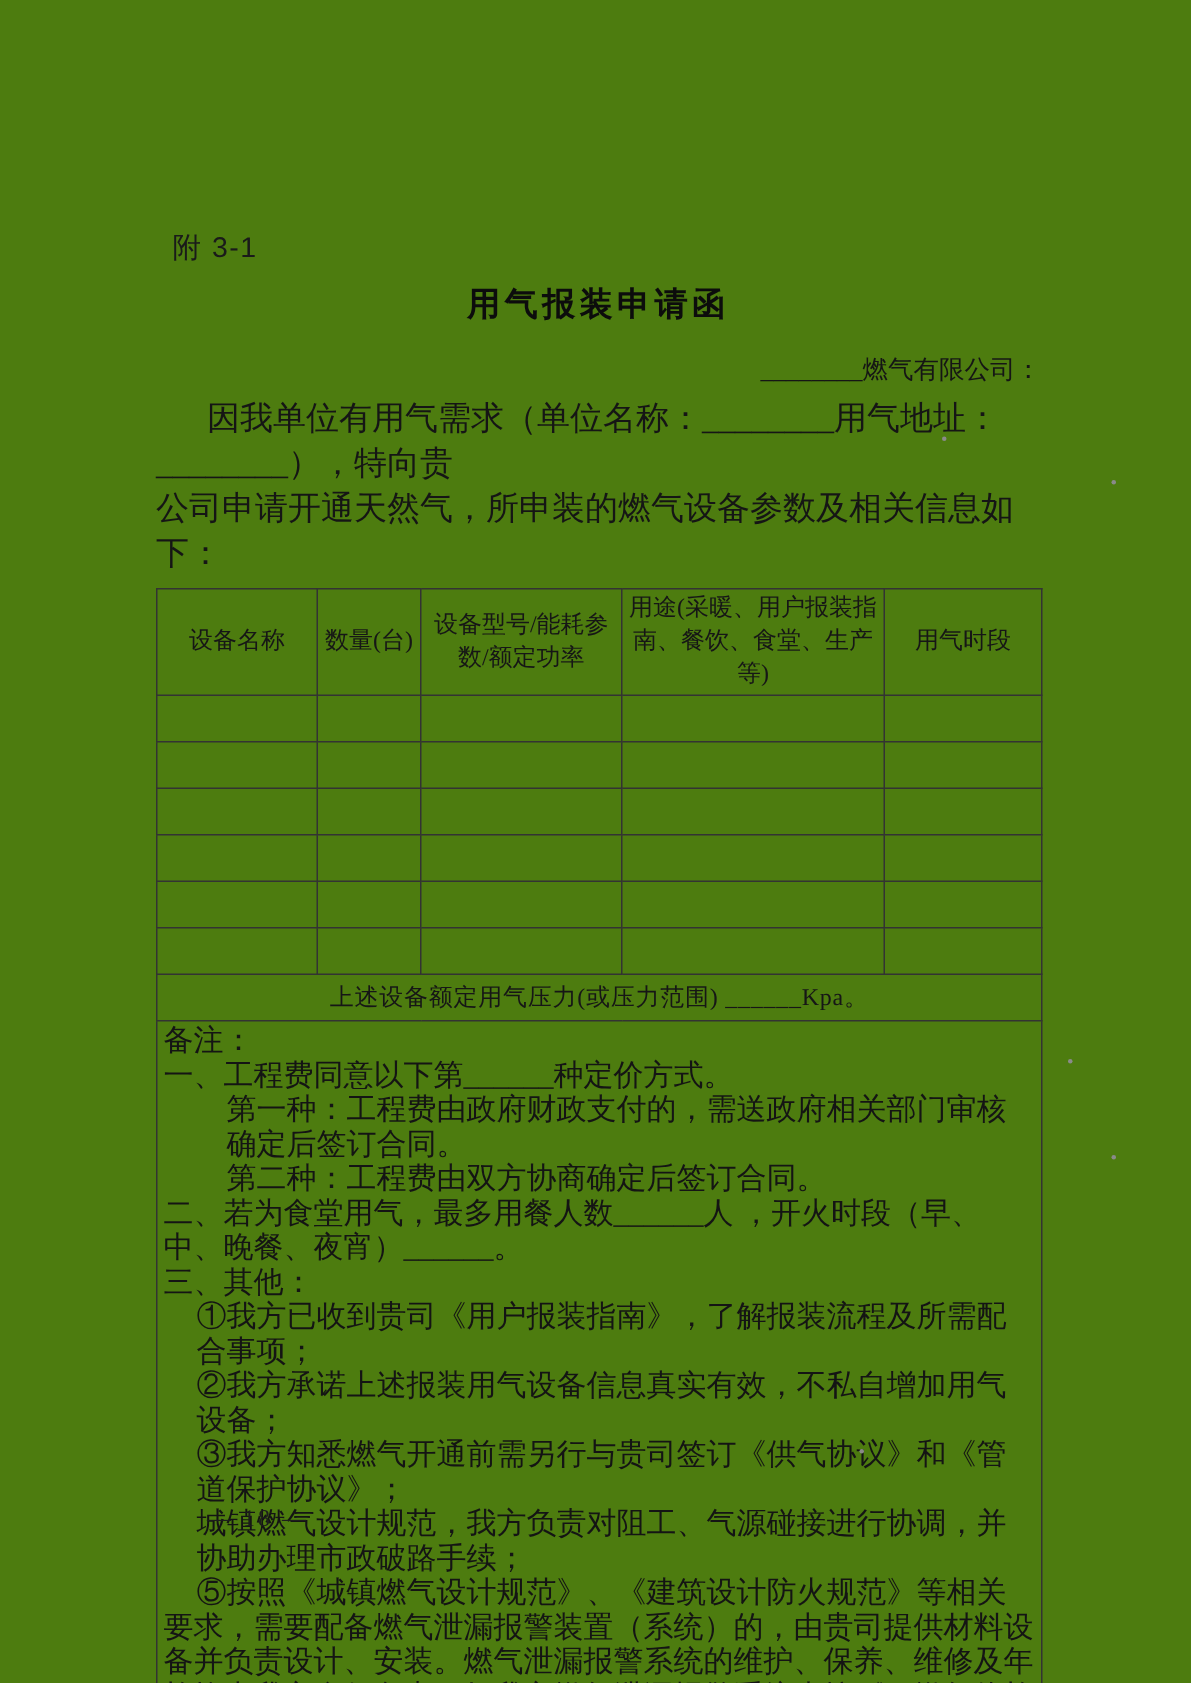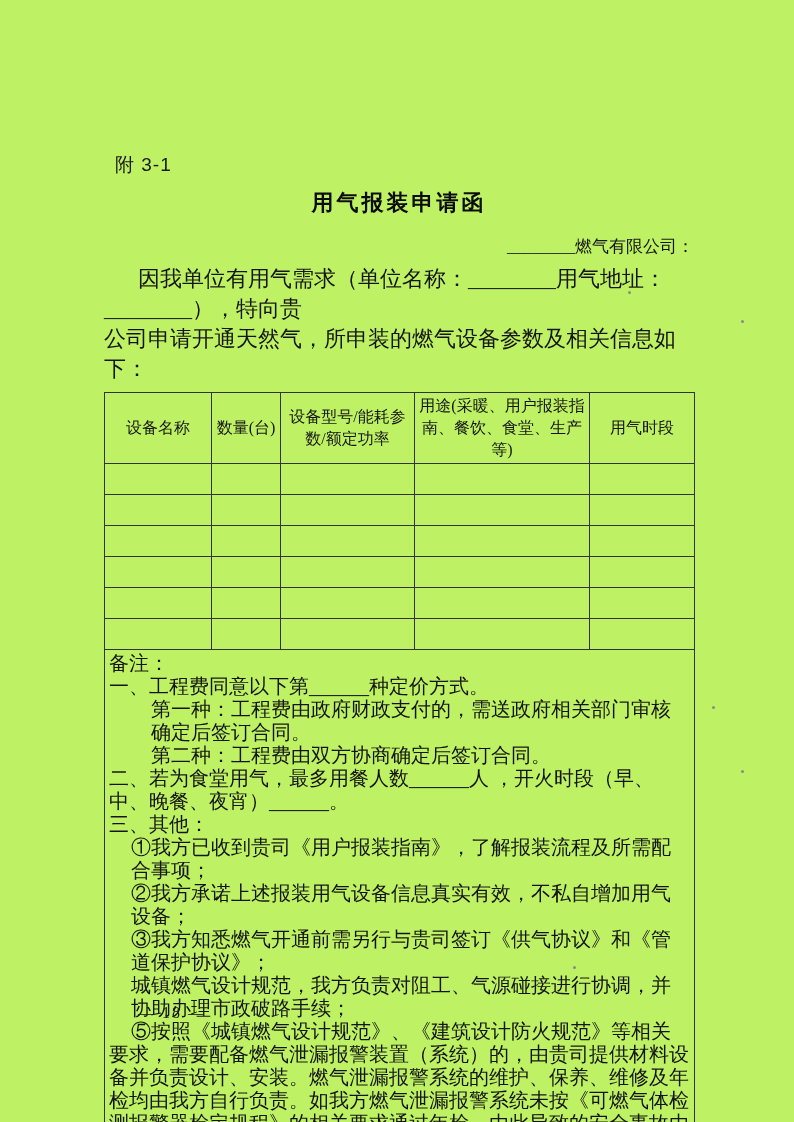--- a/index.html
+++ b/index.html
@@ -3,21 +3,21 @@
 <meta charset="utf-8">
 <style>
   html,body{margin:0;padding:0;}
   body{
     width:794px;height:1122px;
     background:#e9e9e9;
     font-family:"Liberation Serif","DejaVu Serif",serif;
   }
   .sheet{
     position:relative;width:794px;height:1122px;
-    background:#bef264;color:#151515;overflow:hidden;
+    background:#4d7c0f;color:#151515;overflow:hidden;
   }
   .content{
     position:absolute;left:104px;top:0;width:590px;
   }
   .attachment{
     padding-top:152px;margin-left:11px;
     font-family:"Liberation Sans","DejaVu Sans",sans-serif;
     font-size:19px;letter-spacing:1px;color:#1a1a1a;
   }
   .title{
@@ -135,20 +135,23 @@
             <td></td>
         </tr>
         <tr class="empty">
           <td></td>
             <td></td>
             <td></td>
             <td></td>
             <td></td>
         </tr>
         <tr>
+          <td class="pressure" colspan="5">上述设备额定用气压力(或压力范围) ______Kpa。</td>
+        </tr>
+        <tr>
           <td class="notes-cell" colspan="5">
             <p>备注：</p>
             <p>一、工程费同意以下第______种定价方式。</p>
             <p class="ind-sub">第一种：工程费由政府财政支付的，需送政府相关部门审核确定后签订合同。</p>
             <p class="ind-sub">第二种：工程费由双方协商确定后签订合同。</p>
             <p>二、若为食堂用气，最多用餐人数______人 ，开火时段（早、中、晚餐、夜宵）______。</p>
             <p>三、其他：</p>
             <p class="ind-circ">①我方已收到贵司《用户报装指南》，了解报装流程及所需配合事项；</p>
             <p class="ind-circ">②我方承诺上述报装用气设备信息真实有效，不私自增加用气设备；</p>
             <p class="ind-circ">③我方知悉燃气开通前需另行与贵司签订《供气协议》和《管道保护协议》；</p>

